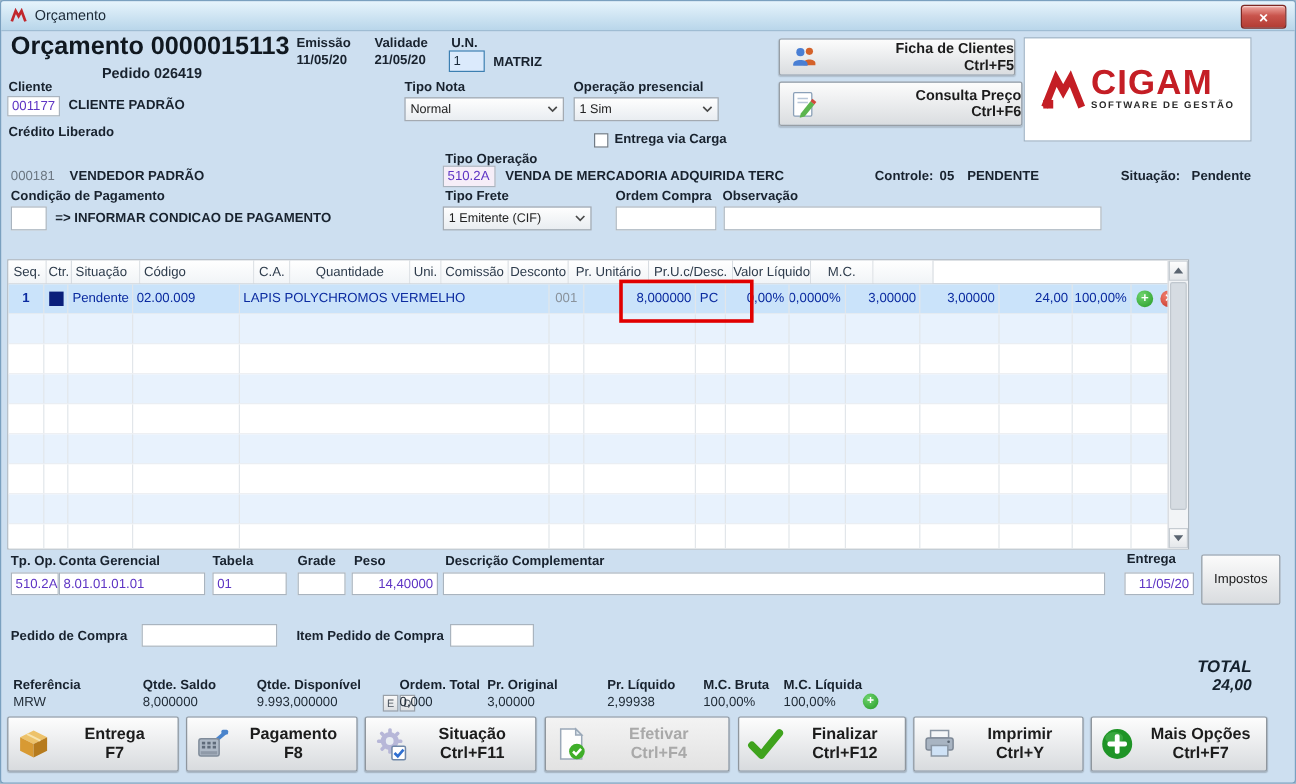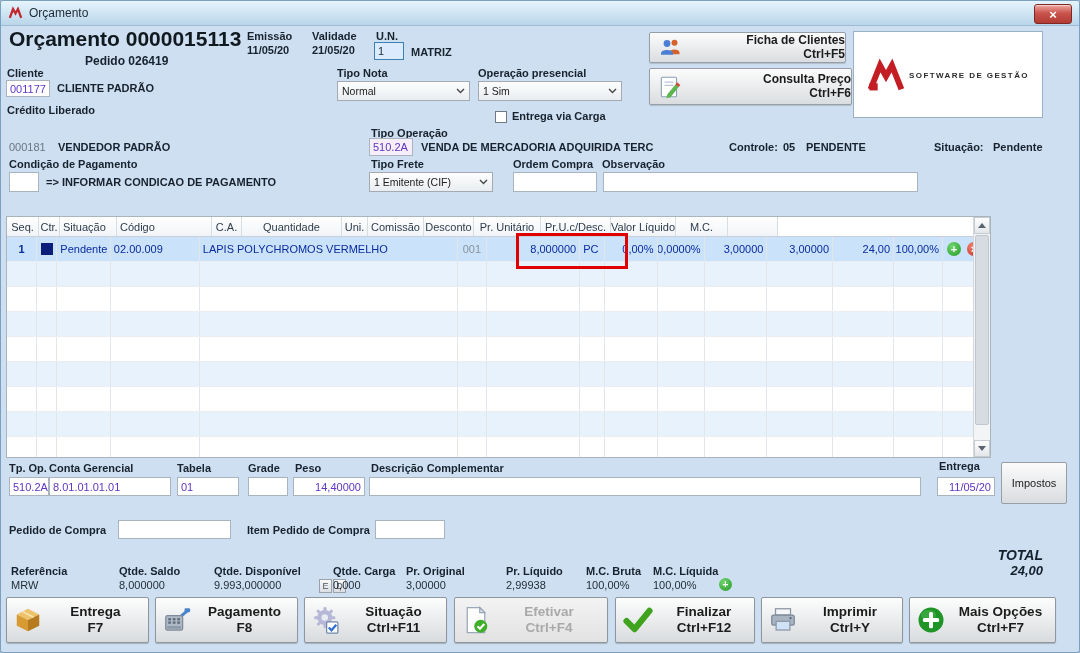--- a/index.html
+++ b/index.html
@@ -97,21 +97,21 @@
   <div class="lbl" style="left:6px;top:103px;">Crédito Liberado</div>
 
   <div class="lbl" style="left:336px;top:66px;">Tipo Nota</div>
   <div class="combo" style="left:336px;top:80px;width:133px;height:20px;">
     <span>Normal</span>
     <svg width="9" height="6" viewBox="0 0 9 6">
         <polyline points="1,1 4.5,4.6 8,1" fill="none" stroke="#4a4a4a" stroke-width="1.4"></polyline>
       </svg>
   </div>
   <div class="lbl" style="left:477px;top:66px;">Operação presencial</div>
-  <div class="combo" style="left:477px;top:80px;width:144px;height:20px;">
+  <div class="combo" style="left:477px;top:80px;width:121px;height:20px;">
     <span>1 Sim</span>
     <svg width="9" height="6" viewBox="0 0 9 6">
         <polyline points="1,1 4.5,4.6 8,1" fill="none" stroke="#4a4a4a" stroke-width="1.4"></polyline>
       </svg>
   </div>
 
   <div class="checkbox" style="left:494px;top:110px;"></div>
   <div class="lbl" style="left:511px;top:109px;">Entrega via Carga</div>
 
   <div class="hbtn" style="left:648px;top:31px;width:197px;height:31px;">
@@ -139,20 +139,21 @@
       <div>Ctrl+F6</div>
     </div>
   </div>
   <div class="logo-box">
     <div class="logo-inner">
       <svg width="38" height="36" viewBox="0 0 32 30">
         <path d="M3 27 L11 7 L16 16 L21 7 L29 27" stroke="#c41e25" stroke-width="5" fill="none"></path>
         <rect x="2" y="22" width="7" height="6" fill="#c41e25"></rect>
       </svg>
       <div class="logo-text-col">
+        <div class="logo-name">CIGAM</div>
         <div class="logo-tag">SOFTWARE DE GESTÃO</div>
       </div>
     </div>
   </div>
 
   <div class="lbl" style="left:370px;top:126px;">Tipo Operação</div>
   <div class="val" style="left:8px;top:140px;color:#6b7681;">000181</div>
   <div class="lbl" style="left:57px;top:140px;">VENDEDOR PADRÃO</div>
   <div class="inputbox" style="left:368px;top:137px;width:44px;height:18px;background:#f6eef8;">510.2A</div>
   <div class="lbl" style="left:420px;top:140px;">VENDA DE MERCADORIA ADQUIRIDA TERC</div>
@@ -406,21 +407,21 @@
     <div class="sl">Qtde. Disponível</div>
     <div class="sv">9.993,000000</div>
   </div>
   <div class="ed-btn" style="left:318px;top:578px;">
       <span>E</span>
     </div>
   <div class="ed-btn" style="left:332px;top:578px;">
       <span>D</span>
     </div>
   <div class="stat" style="left:332px;top:564px;width:60px;">
-    <div class="sl">Qtde. Carga</div>
+    <div class="sl">Ordem. Total</div>
     <div class="sv">0,000</div>
   </div>
   <div class="stat" style="left:405px;top:564px;width:60px;">
     <div class="sl">Pr. Original</div>
     <div class="sv">3,00000</div>
   </div>
   <div class="stat" style="left:505px;top:564px;width:63px;">
     <div class="sl">Pr. Líquido</div>
     <div class="sv">2,99938</div>
   </div>

